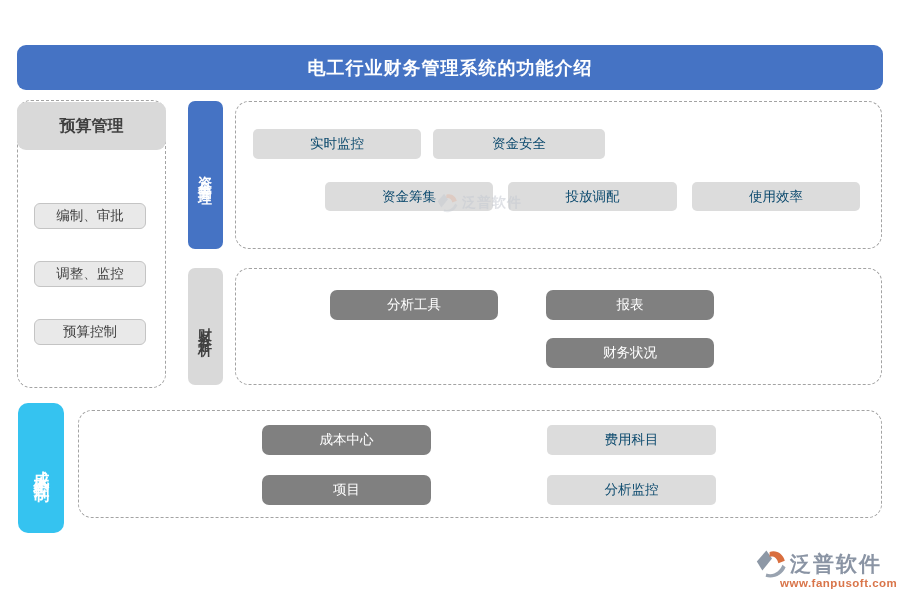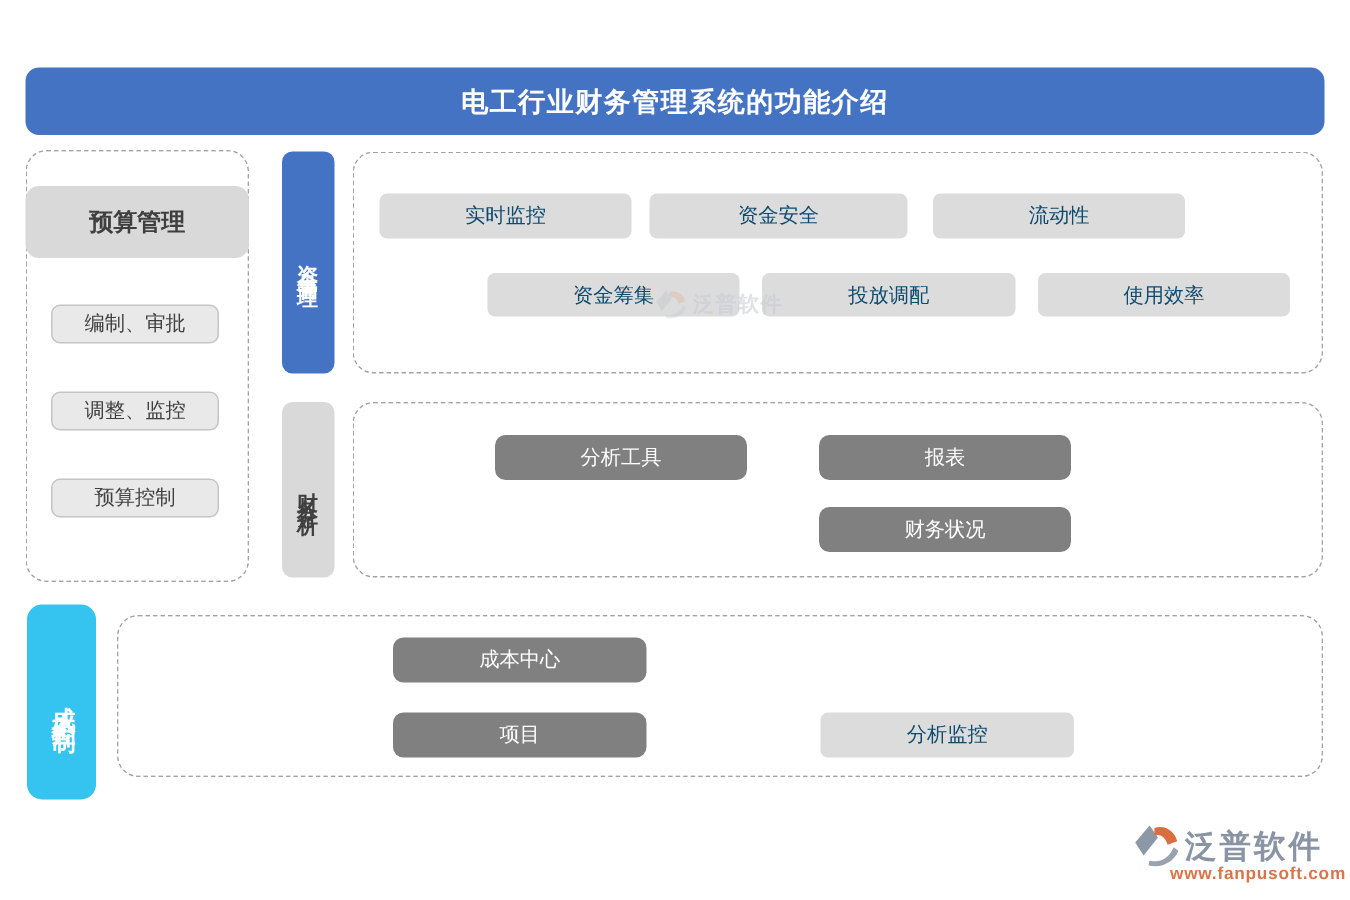--- a/index.html
+++ b/index.html
@@ -20,21 +20,21 @@
   .dashed {
     position:absolute; border:1px dashed #A3A3A3; border-radius:14px; background:#ffffff;
   }
   .box-budget   { left:17px;  top:100px; width:149px; height:288px; }
   .box-funds    { left:235px; top:101px; width:647px; height:148px; }
   .box-analysis { left:235px; top:268px; width:647px; height:117px; }
   .box-cost     { left:78px;  top:410px; width:804px; height:108px; }
 
   
   .budget-header {
-    position:absolute; left:17px; top:124px; width:149px; height:48px;
+    position:absolute; left:17px; top:102px; width:149px; height:48px;
     background:#D9D9D9; border-radius:9px;
     display:flex; align-items:center; justify-content:center;
     font-weight:bold; font-size:16px; color:#3F3F3F;
   }
   .budget-btn {
     position:absolute; left:34px; width:112px; height:26px;
     background:#E9E9E9; border:1px solid #C4C4C4; border-radius:6px;
     display:flex; align-items:center; justify-content:center;
     font-size:13.5px; color:#404040;font-family:Liberation Serif, serif;
   }
@@ -85,21 +85,20 @@
   <div class="dashed box-budget"></div>
   <div class="budget-header">预算管理</div>
   <div class="budget-btn" style="top:203px">编制、审批</div>
   <div class="budget-btn" style="top:261px">调整、监控</div>
   <div class="budget-btn" style="top:319px">预算控制</div>
 
   <div class="vtab vtab-funds">资金管理</div>
   <div class="dashed box-funds"></div>
   <div class="node node-light" style="left:253px; top:129px; width:168px">实时监控</div>
   <div class="node node-light" style="left:433px; top:129px; width:172px">资金安全</div>
-  <div class="node node-light" style="left:622px; top:129px; width:168px">流动性</div>
   <div class="node node-light" style="left:325px; top:182px; width:168px; height:29px">资金筹集</div>
   <div class="node node-light" style="left:508px; top:182px; width:169px; height:29px">投放调配</div>
   <div class="node node-light" style="left:692px; top:182px; width:168px; height:29px">使用效率</div>
 
   <div class="watermark">
     <svg viewBox="0 0 40 40">
       <path d="M1 17 L13 3 L20 13 L8 28 Z" fill="#B9BFC9"></path>
       <path d="M17 5 C26 2 34 8 36 16 L28 19 C26 12 22 10 17 11 Z" fill="#E2A98F"></path>
       <path d="M13 32 C22 35 30 29 33 21 L37 24 C33 34 22 39 12 36 Z" fill="#BDC3CC"></path>
     </svg>
@@ -108,20 +107,21 @@
 
   <div class="vtab vtab-analysis">财务分析</div>
   <div class="dashed box-analysis"></div>
   <div class="node node-dark" style="left:330px; top:290px; width:168px">分析工具</div>
   <div class="node node-dark" style="left:546px; top:290px; width:168px">报表</div>
   <div class="node node-dark" style="left:546px; top:338px; width:168px">财务状况</div>
 
   <div class="vtab vtab-cost">成本控制</div>
   <div class="dashed box-cost"></div>
   <div class="node node-dark" style="left:262px; top:425px; width:169px">成本中心</div>
+  <div class="node node-light" style="left:547px; top:425px; width:169px">费用科目</div>
   <div class="node node-dark" style="left:262px; top:475px; width:169px">项目</div>
   <div class="node node-light" style="left:547px; top:475px; width:169px">分析监控</div>
 
   <div class="brand">
     <div class="brand-row">
       <svg viewBox="0 0 40 40">
         <path d="M1 17 L13 3 L20 13 L8 28 Z" fill="#8D98A6"></path>
         <path d="M17 5 C26 2 34 8 36 16 L28 19 C26 12 22 10 17 11 Z" fill="#D96E3E"></path>
         <path d="M13 32 C22 35 30 29 33 21 L37 24 C33 34 22 39 12 36 Z" fill="#99A3B0"></path>
       </svg>

